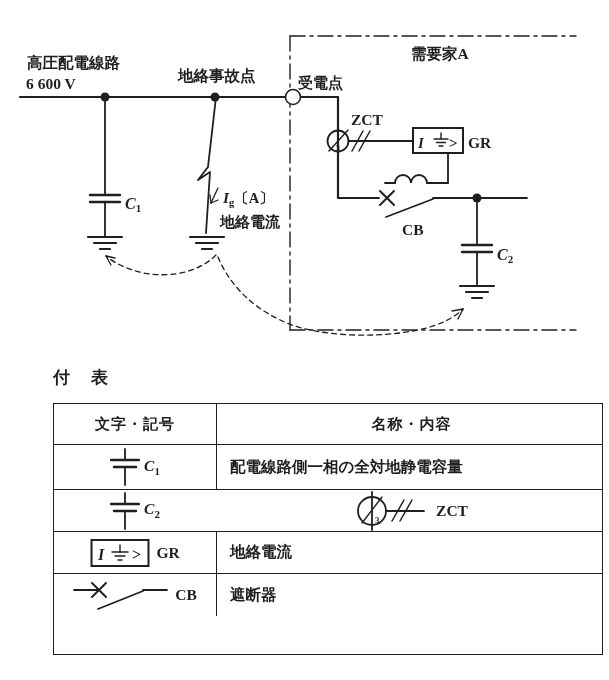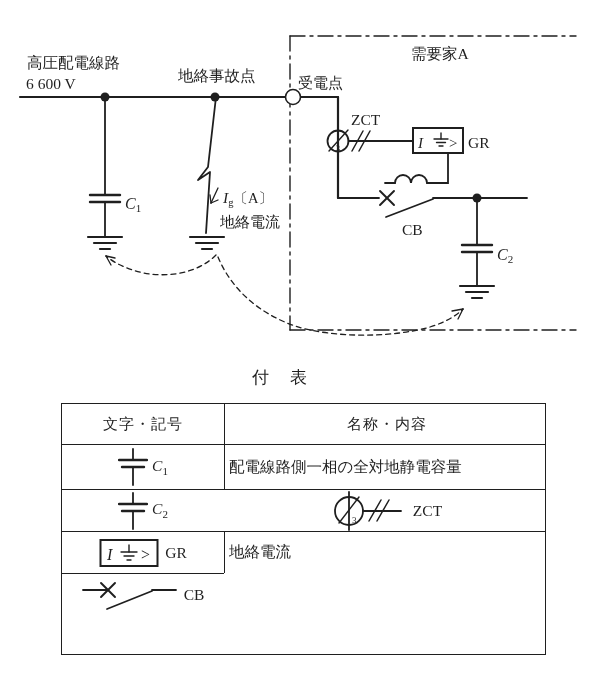--- a/index.html
+++ b/index.html
@@ -1,38 +1,37 @@
 <!DOCTYPE html>
 <html><head>
 <meta charset="utf-8">
 <style>
   html,body{margin:0;padding:0;}
   body{
     width:609px;height:680px;background:#ffffff;position:relative;overflow:hidden;
     font-family:"Liberation Serif","DejaVu Serif",serif;color:#1f1f1f;
   }
-  .page{position:absolute;inset:0;}
+  .page{position:absolute;inset:0;font-weight:bold;}
   svg text{fill:#1f1f1f;}
   
   .tbl-title{
-    position:absolute;left:53px;top:366px;width:455px;text-align:center;
+    position:absolute;left:53px;top:366px;width:455px;
     font-size:17px;letter-spacing:2px;
   }
   .tbl{
-    position:absolute;left:53px;top:403px;width:485px;height:252px;
+    position:absolute;left:53px;top:403px;width:550px;height:252px;
     border:1.6px solid #1f1f1f;box-sizing:border-box;
     display:grid;grid-template-columns:162px 1fr;
     grid-template-rows:40px 45px 42px 42px 43px 40px;
     font-size:15.5px;
-    margin-left:8px;
   }
   .tbl .cell{box-sizing:border-box;display:flex;align-items:center;border-top:1.1px solid #1f1f1f;}
   .tbl .cell.first{border-top:none;}
   .tbl .sym{justify-content:center;gap:4px;}
-  .tbl .desc{border-left:1.1px solid #1f1f1f;padding-left:4px;}
+  .tbl .desc{border-left:1.1px solid #1f1f1f;padding-left:13px;}
   .tbl .head{justify-content:center;font-size:15px;letter-spacing:1px;}
   .cap-label i{font-family:"Liberation Serif","DejaVu Serif",serif;}
   .cap-label sub{font-size:11px;}
   .sym-label{margin-left:2px;}
 </style>
 </head>
 <body>
 
 <div class="page">
 
@@ -225,15 +224,16 @@
         <g stroke="#1f1f1f" stroke-linecap="round" stroke-width="1.8">
           <line x1="1" y1="12" x2="26" y2="12"></line>
           <line x1="19" y1="5" x2="33" y2="19" stroke-width="1.9"></line>
           <line x1="19" y1="19" x2="33" y2="5" stroke-width="1.9"></line>
           <line x1="25" y1="31" x2="70" y2="13"></line>
           <line x1="70" y1="12" x2="94" y2="12"></line>
         </g>
       </svg>
       <span class="sym-label">CB</span>
     </div>
+    <div class="cell desc">遮断器</div>
   </div>
 
 </div>
 
 </body></html>

